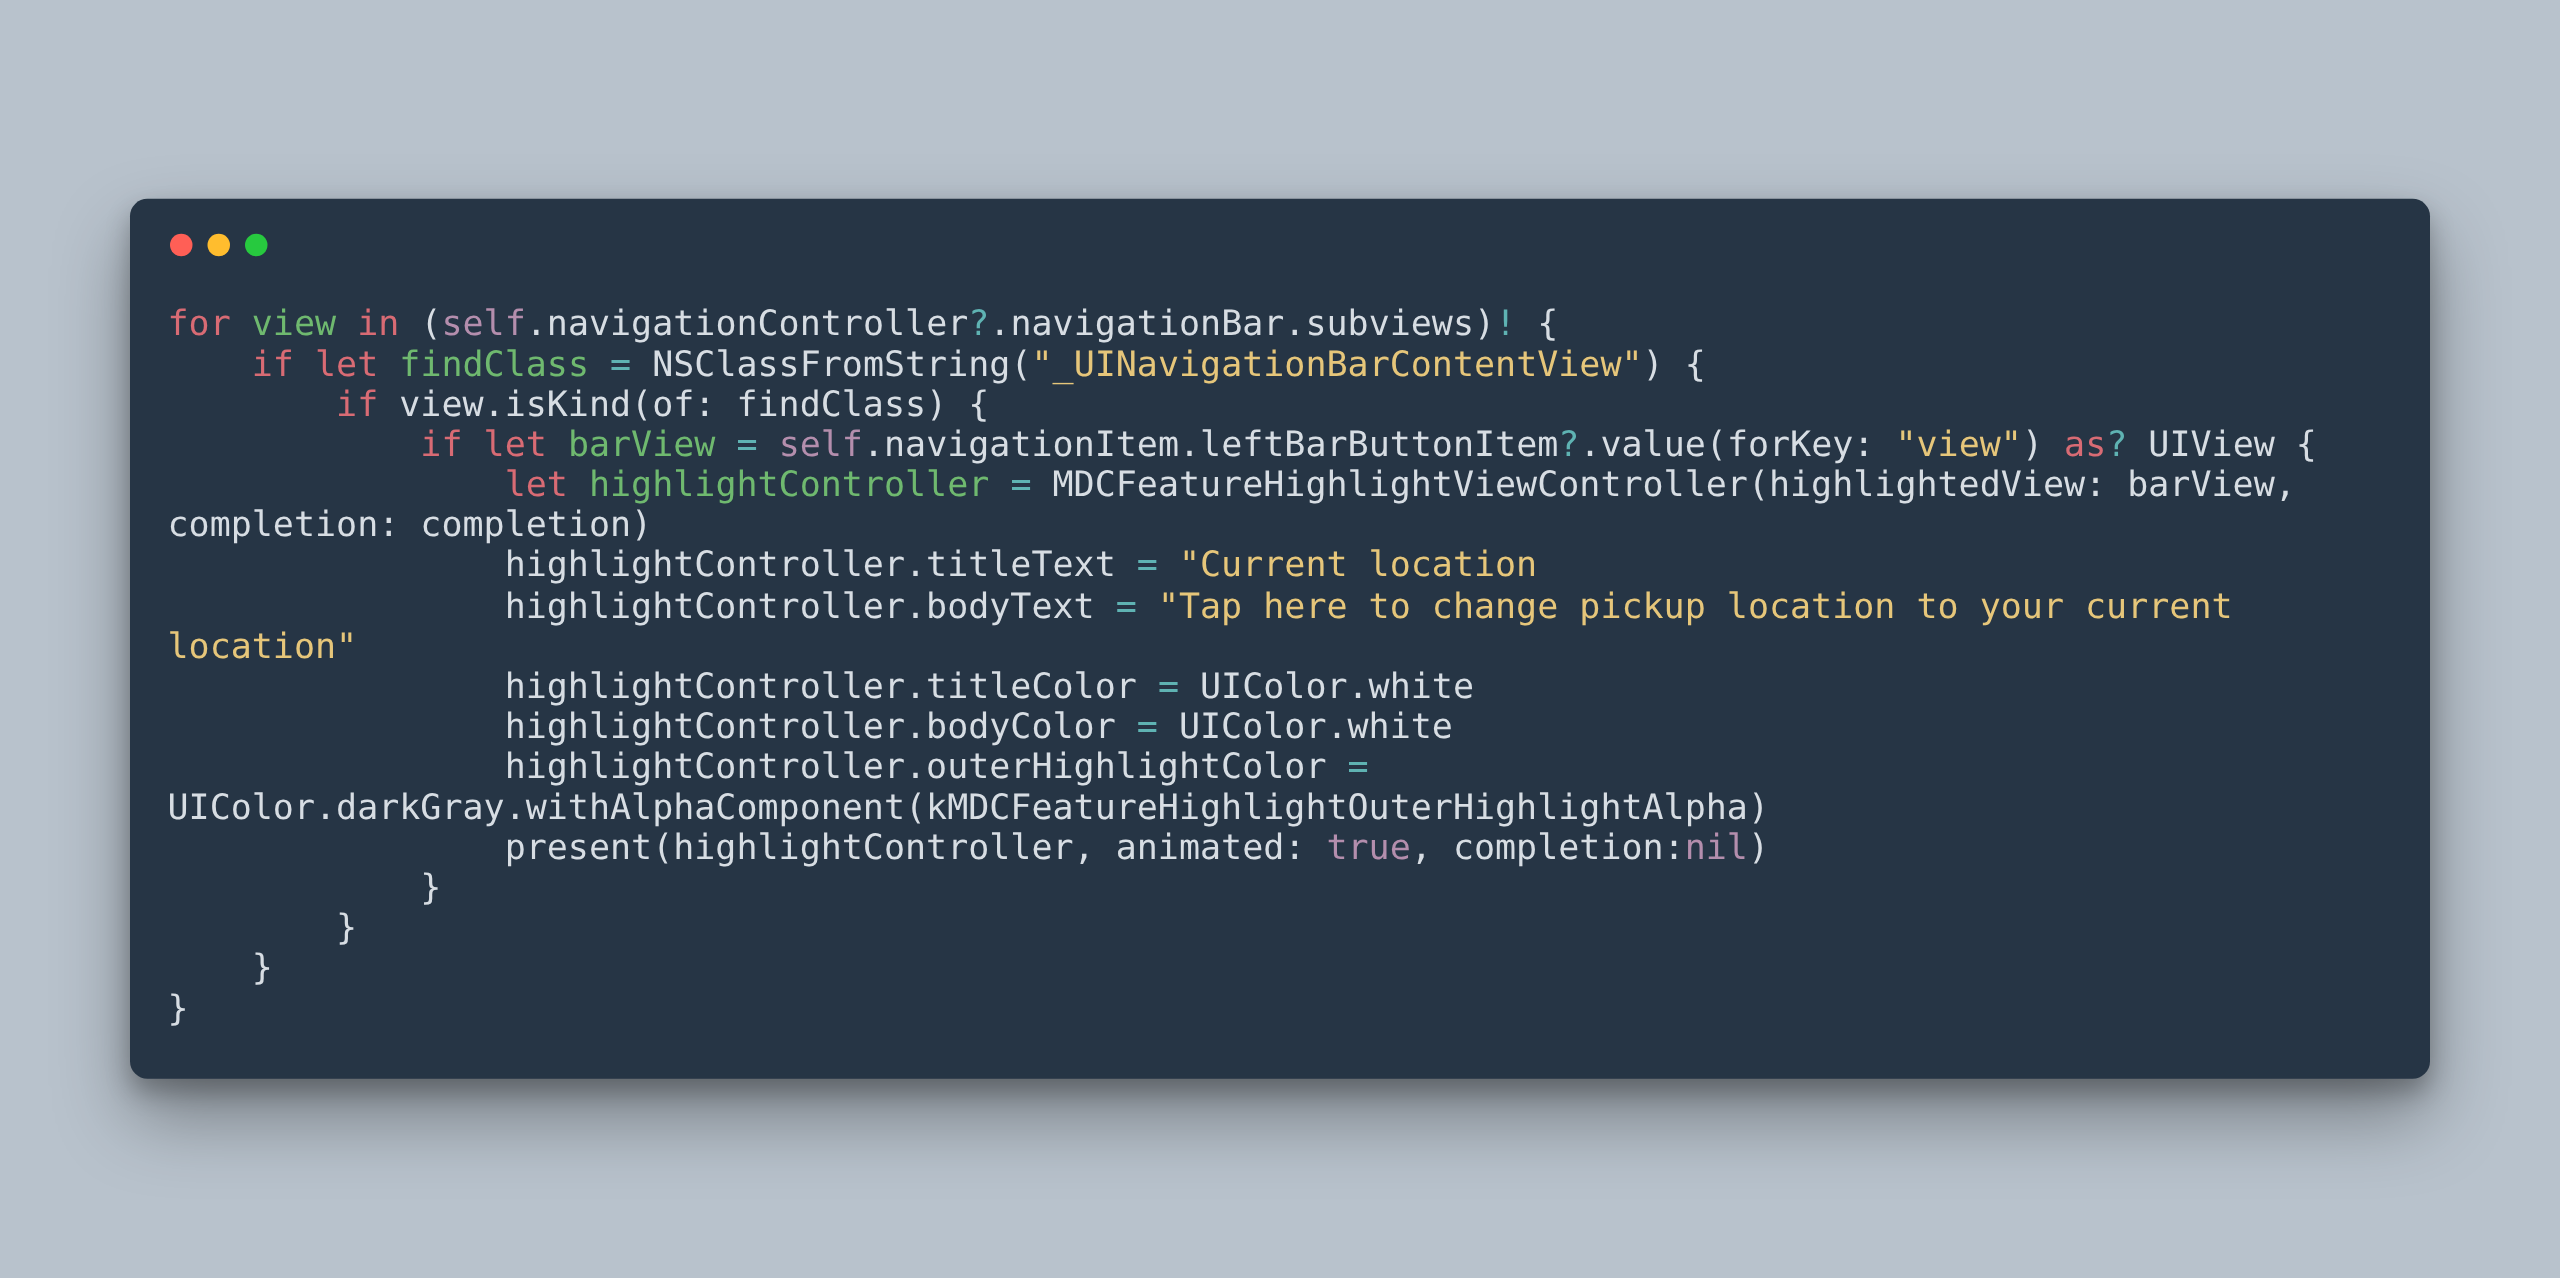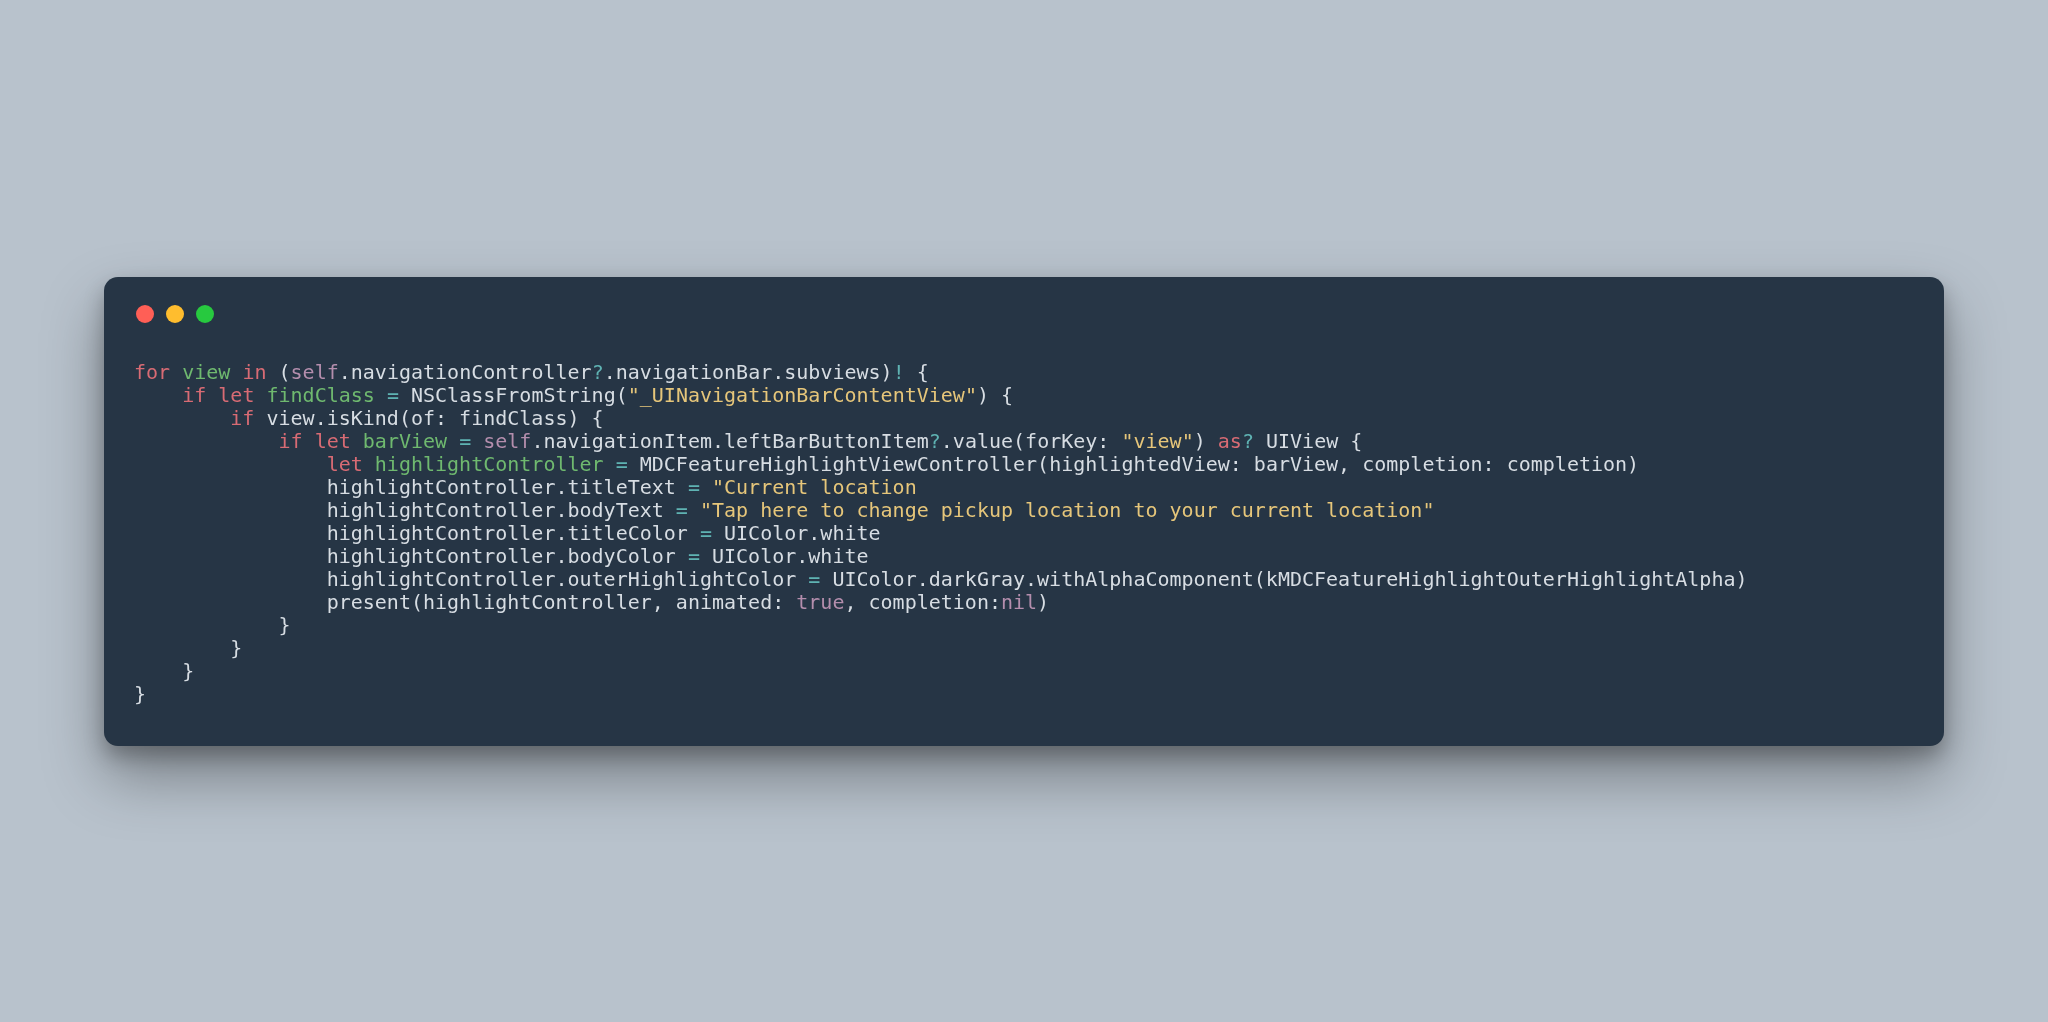--- a/index.html
+++ b/index.html
@@ -28,21 +28,21 @@
     width: 18px;
     height: 18px;
     border-radius: 50%;
     display: inline-block;
   }
   .tl-red    { background: #ff5f56; }
   .tl-yellow { background: #ffbd2e; }
   .tl-green  { background: #27c93f; }
   pre.code {
     font-family: ui-monospace, "SF Mono", Menlo, Consolas, monospace;
-    font-size: 20px;
+    font-size: 28px;
     line-height: 1.15;
     color: #d7dde3;
     white-space: pre-wrap;
     word-break: break-word;
   }
   .kw   { color: #d86b74; }  
   .id   { color: #6fb96f; }  
   .self { color: #b48ead; }  
   .str  { color: #e6c67a; }  
   .op   { color: #5fb3b3; }  

